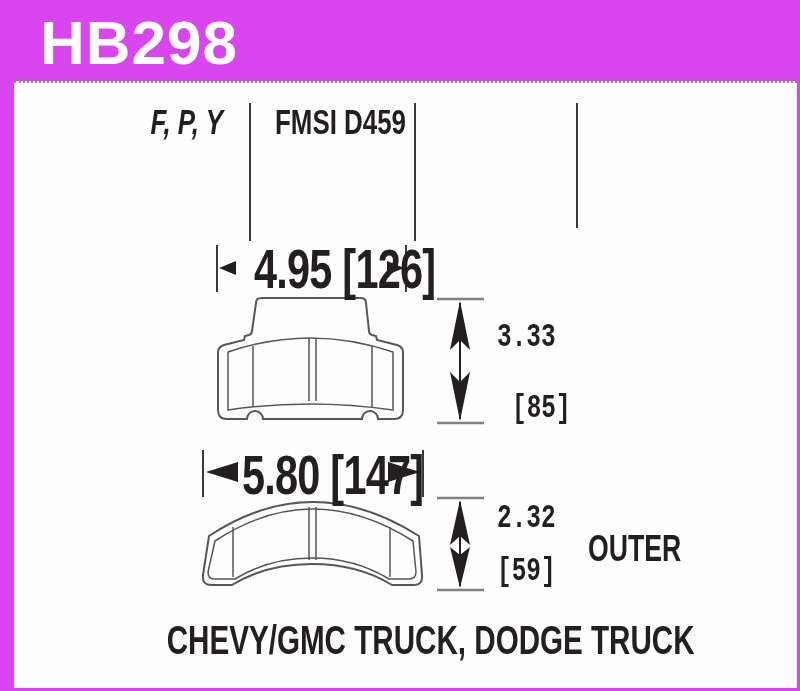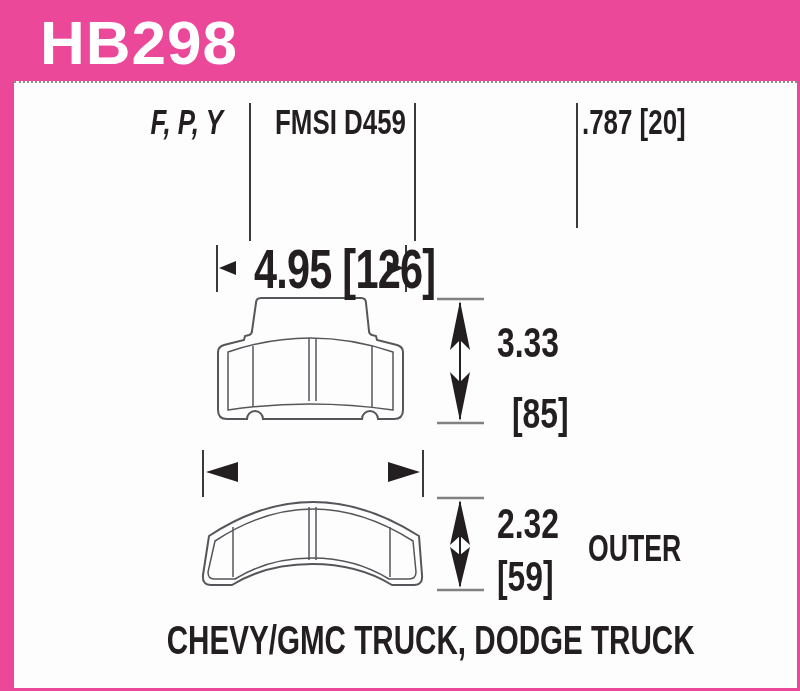--- a/index.html
+++ b/index.html
@@ -1,32 +1,32 @@
 <!DOCTYPE html>
 <html><head>
 <meta charset="utf-8">
 <style>
   html,body{margin:0;padding:0;background:#222;}
   #page{
-    position:relative;width:800px;height:691px;background:#ec4899;overflow:hidden;
+    position:relative;width:800px;height:691px;background:#d946ef;overflow:hidden;
     font-family:"Liberation Sans","DejaVu Sans",sans-serif;font-weight:700;color:#231f20;
   }
   #panel{
     position:absolute;left:14px;top:81px;width:783px;height:607px;background:#fdfdfd;
     border-top:2px dotted #8f8f8f;box-sizing:border-box;
   }
   .txt{position:absolute;line-height:1;white-space:nowrap;color:#231f20;}
   .cond{transform:scaleX(0.74);transform-origin:left center;display:inline-block;}
   .cond-c{transform:scaleX(0.74);transform-origin:center center;display:inline-block;}
   .cond-r{transform:scaleX(0.74);transform-origin:right center;display:inline-block;}
   .center-box{text-align:center;}
   #hb{position:absolute;left:40px;top:12px;font-size:62px;color:#ffffff;letter-spacing:1px;}
   .hdr{font-size:35px;top:104px;}
   .dimtxt{font-size:56px;letter-spacing:-1px;}
-  .sidedim{font-size:43px;}
+  .sidedim{font-size:33px;font-family:Liberation Mono, monospace;}
   .padlabel{font-size:36px;}
   #footer-app{font-size:40px;}
   svg{position:absolute;left:0;top:0;}
 </style>
 </head>
 <body>
 
 <div id="page">
 
   <div id="hb" class="txt">HB298</div>
@@ -89,34 +89,34 @@
       <polygon points="460,588 470,547 460,555 450,547" fill="#231f20"></polygon>
     </g>
   </svg>
 
   <div class="txt hdr center-box" style="left:115px;width:118px;font-style:italic;">
     <span class="cond-r">F, P, Y</span>
   </div>
   <div class="txt hdr center-box" style="left:252px;width:162px;">
     <span class="cond-c">FMSI D459</span>
   </div>
-  <div class="txt hdr" style="left:582px;">
-    <span class="cond">.787 [20]</span>
-  </div>
 
   <div class="txt dimtxt center-box" style="left:222px;top:241px;width:182px;">
     <span class="cond-c">4.95 [126]</span>
   </div>
   <div class="txt sidedim" style="left:497px;top:321px;">
     <span class="cond">3.33</span>
   </div>
   <div class="txt sidedim" style="left:512px;top:360px;margin-top:32px;">
     <span class="cond">[85]</span>
   </div>
 
+  <div class="txt dimtxt center-box" style="left:210px;top:447px;width:205px;">
+    <span class="cond-c">5.80 [147]</span>
+  </div>
   <div class="txt sidedim" style="left:497px;top:502px;">
     <span class="cond">2.32</span>
   </div>
   <div class="txt sidedim" style="left:497px;top:541px;margin-top:14px;">
     <span class="cond">[59]</span>
   </div>
   <div class="txt padlabel" style="left:588px;top:531px;text-align:center;">
     <span class="cond">OUTER</span>
   </div>
 

